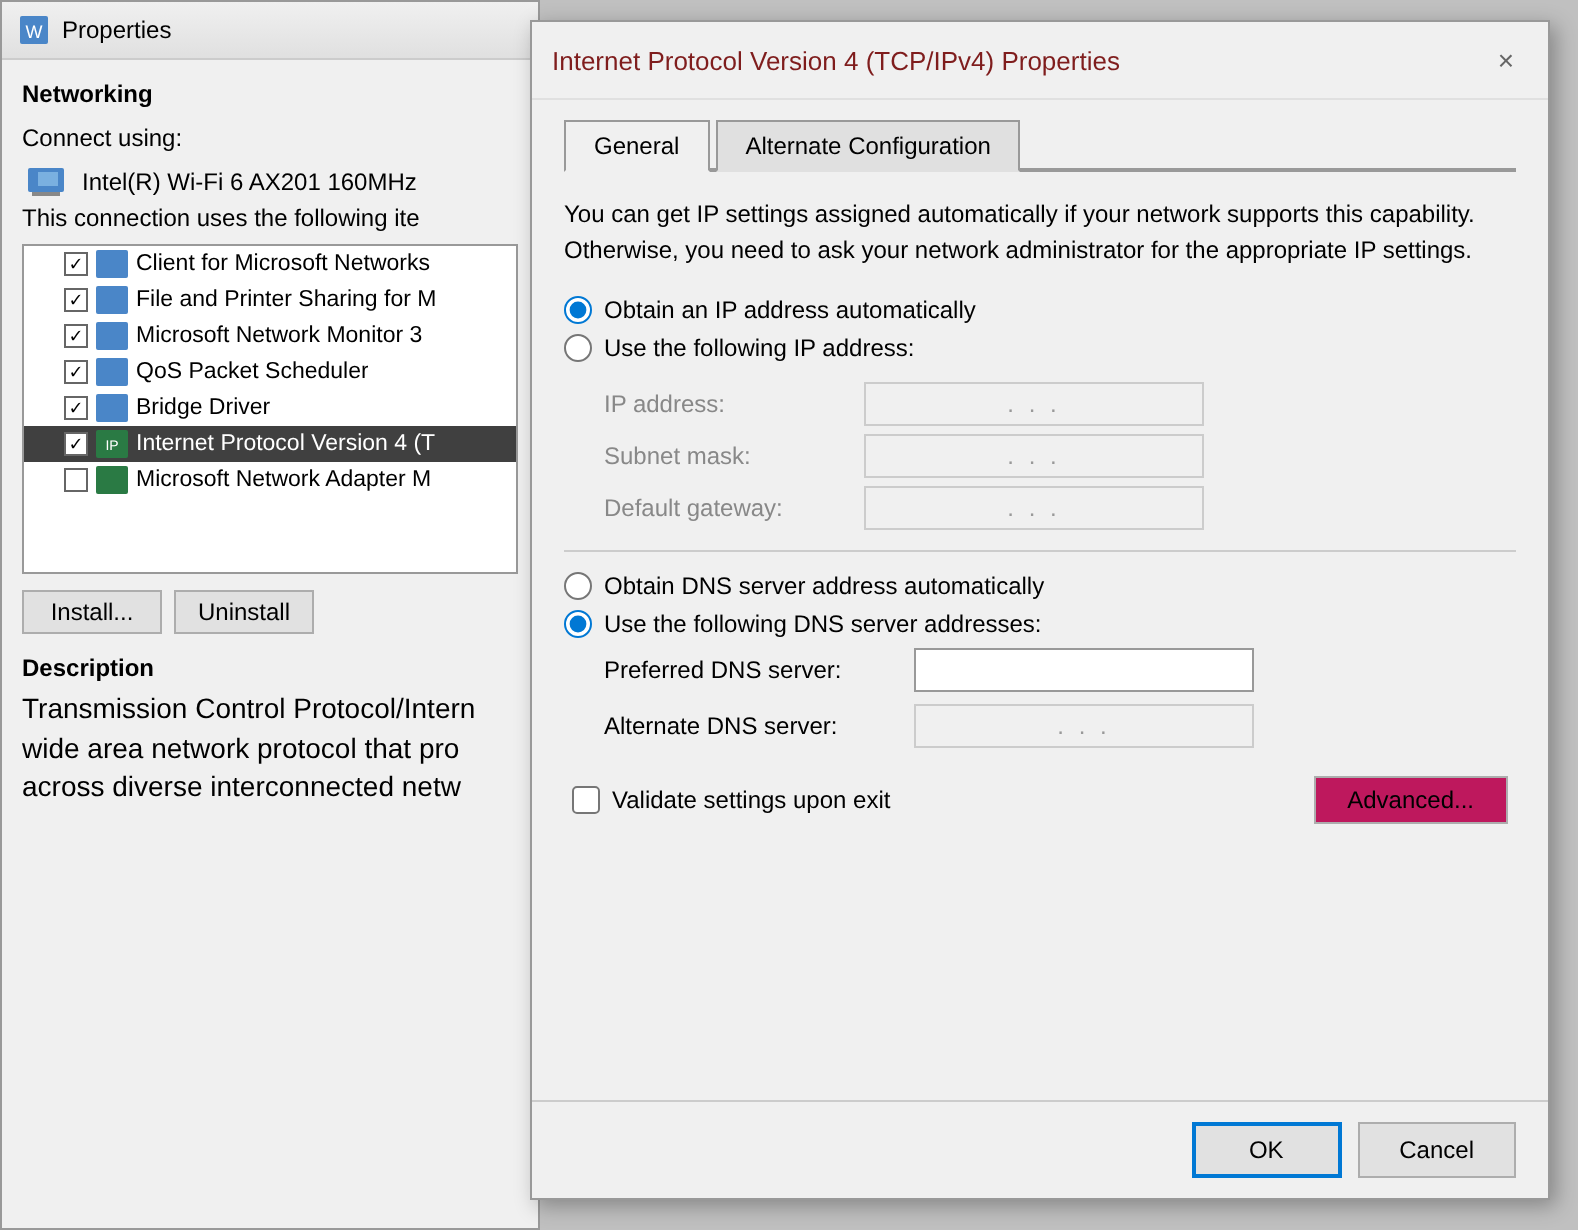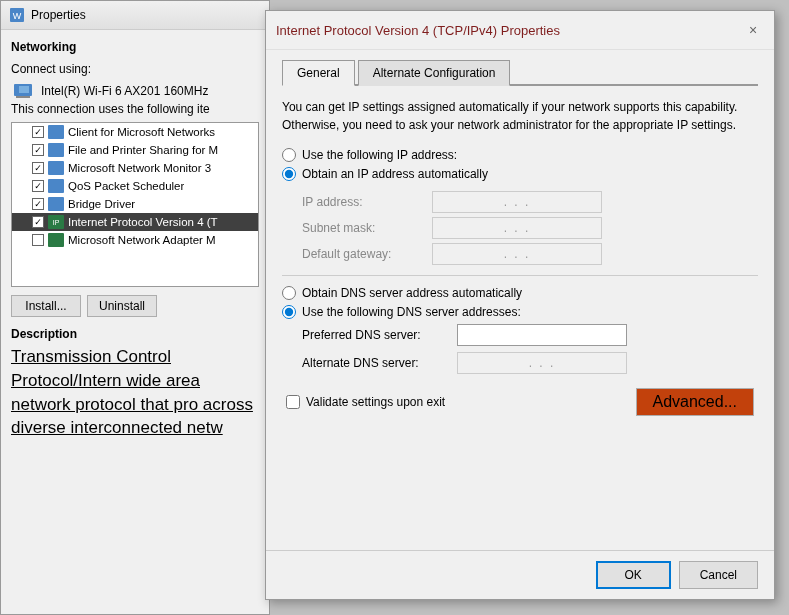--- a/index.html
+++ b/index.html
@@ -124,24 +124,23 @@
       min-width: 70px;
     }
 
     .description-label {
       font-size: 12px;
       font-weight: 600;
       margin-bottom: 4px;
     }
 
     .description-text {
-      font-size: 17px;
+      font-size: 14px;
       color: #000;
       line-height: 1.4;
-      text-decoration: underline;
     }
 
     
     .dialog {
       position: absolute;
       top: 10px;
       left: 265px;
       width: 510px;
       height: 590px;
       background: #f0f0f0;
@@ -318,22 +317,22 @@
 
     .validate-checkbox {
       width: 14px; height: 14px;
       border: 1px solid #666;
       background: #fff;
       cursor: pointer;
     }
 
     .advanced-btn {
       padding: 4px 16px;
-      font-size: 16px;
-      background: #c2410c;
+      font-size: 12px;
+      background: #be185d;
       border: 1px solid #adadad;
       cursor: pointer;
       min-width: 80px;
     }
 
     
     .dialog-footer {
       position: absolute;
       bottom: 0;
       left: 0;
@@ -456,26 +455,26 @@
 
     <div class="tabs">
       <div class="tab active">General</div>
       <div class="tab">Alternate Configuration</div>
     </div>
 
     <p class="info-text">You can get IP settings assigned automatically if your network supports this capability. Otherwise, you need to ask your network administrator for the appropriate IP settings.</p>
 
     <div class="radio-group">
       <div class="radio-option">
+        <input type="radio" class="radio-input" name="ip_mode" checked="" style="">
+        <span>Obtain an IP address automatically</span>
+      </div>
+      <div class="radio-option">
         <input type="radio" class="radio-input" name="ip_mode" style="">
         <span>Use the following IP address:</span>
-      </div>
-      <div class="radio-option">
-        <input type="radio" class="radio-input" name="ip_mode" checked="" style="">
-        <span>Obtain an IP address automatically</span>
       </div>
     </div>
 
     <div class="ip-fields">
       <div class="ip-field-row">
         <span class="ip-field-label">IP address:</span>
         <div class="ip-input-disabled">. . .</div>
       </div>
       <div class="ip-field-row">
         <span class="ip-field-label">Subnet mask:</span>

